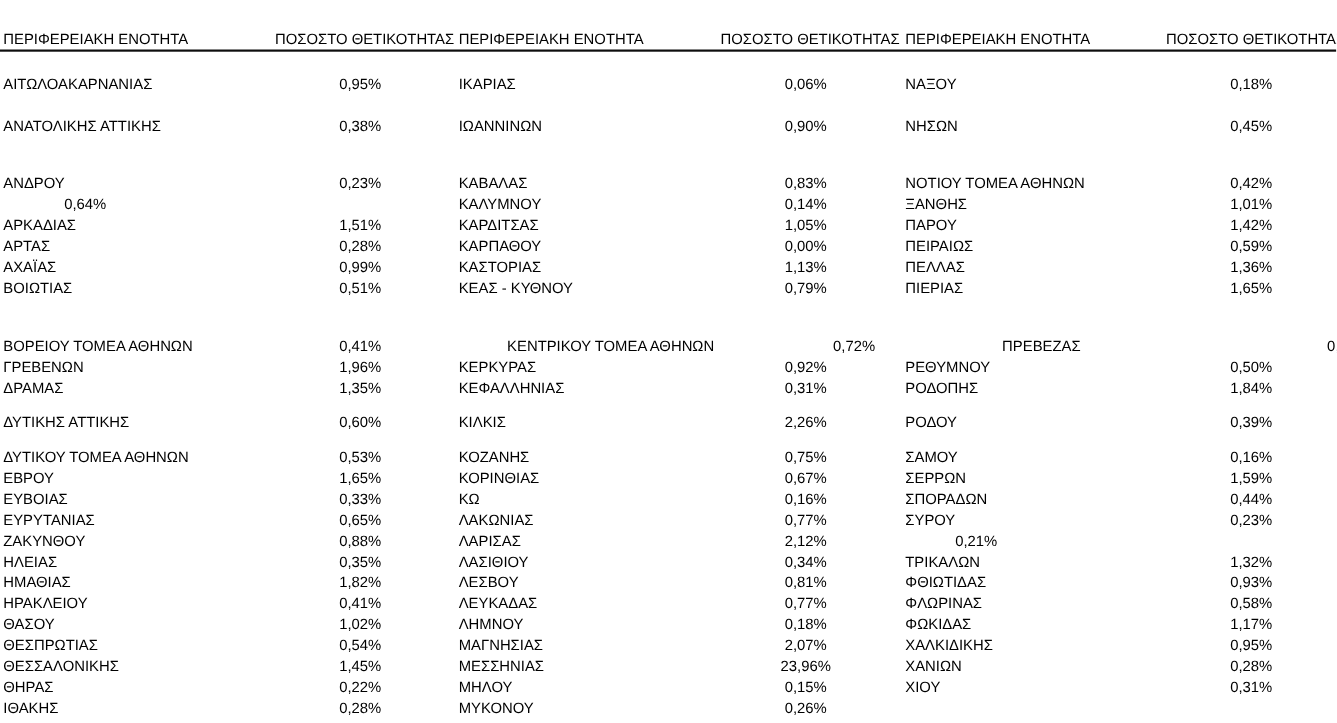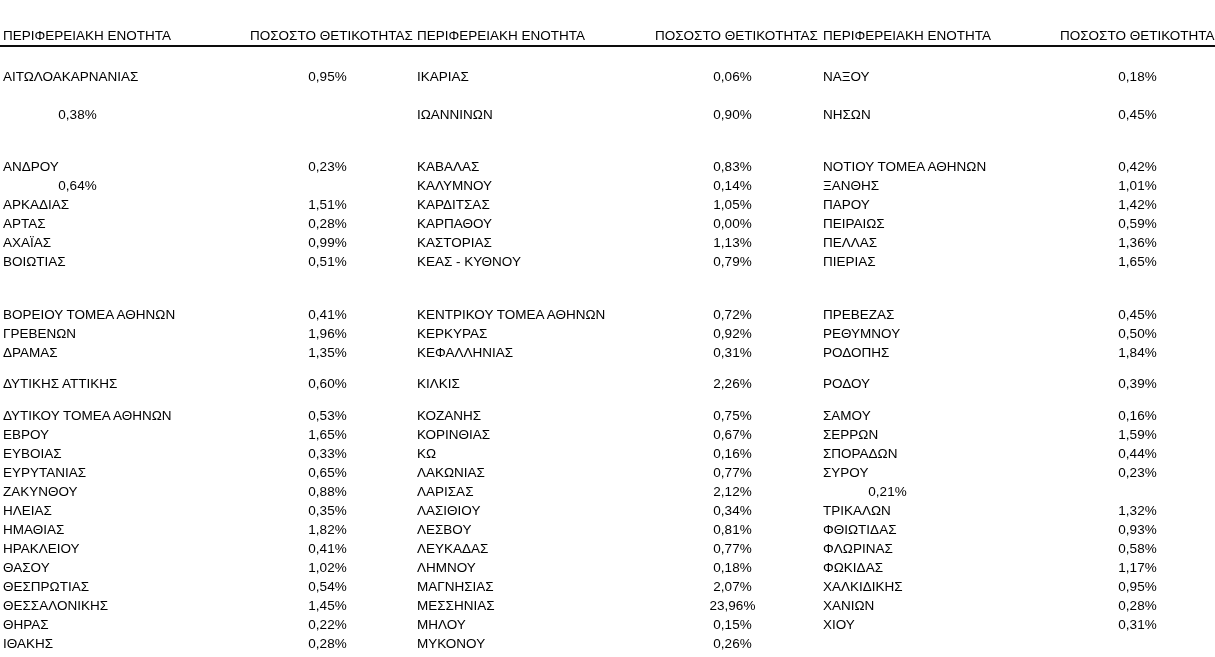--- a/index.html
+++ b/index.html
@@ -62,20 +62,21 @@
           <span class="name">ΙΚΑΡΙΑΣ</span>
           <span class="val">0,06%</span>
         </div>
         <div class="grp g3">
           <span class="name">ΝΑΞΟΥ</span>
           <span class="val">0,18%</span>
         </div>
       </div>
       <div class="row" style="margin-top: 19px;">
         <div class="grp g1">
+          <span class="name">ΑΝΑΤΟΛΙΚΗΣ ΑΤΤΙΚΗΣ</span>
           <span class="val">0,38%</span>
         </div>
         <div class="grp g2">
           <span class="name">ΙΩΑΝΝΙΝΩΝ</span>
           <span class="val">0,90%</span>
         </div>
         <div class="grp g3">
           <span class="name">ΝΗΣΩΝ</span>
           <span class="val">0,45%</span>
         </div>
@@ -156,21 +157,21 @@
         </div>
         <div class="grp g2">
           <span class="name">ΚΕΑΣ - ΚΥΘΝΟΥ</span>
           <span class="val">0,79%</span>
         </div>
         <div class="grp g3">
           <span class="name">ΠΙΕΡΙΑΣ</span>
           <span class="val">1,65%</span>
         </div>
       </div>
-      <div class="row" style="margin-top: 34px;">
+      <div class="row" style="margin-top: 34px; gap: 44px;">
         <div class="grp g1">
           <span class="name">ΒΟΡΕΙΟΥ ΤΟΜΕΑ ΑΘΗΝΩΝ</span>
           <span class="val">0,41%</span>
         </div>
         <div class="grp g2">
           <span class="name">ΚΕΝΤΡΙΚΟΥ ΤΟΜΕΑ ΑΘΗΝΩΝ</span>
           <span class="val">0,72%</span>
         </div>
         <div class="grp g3">
           <span class="name">ΠΡΕΒΕΖΑΣ</span>

